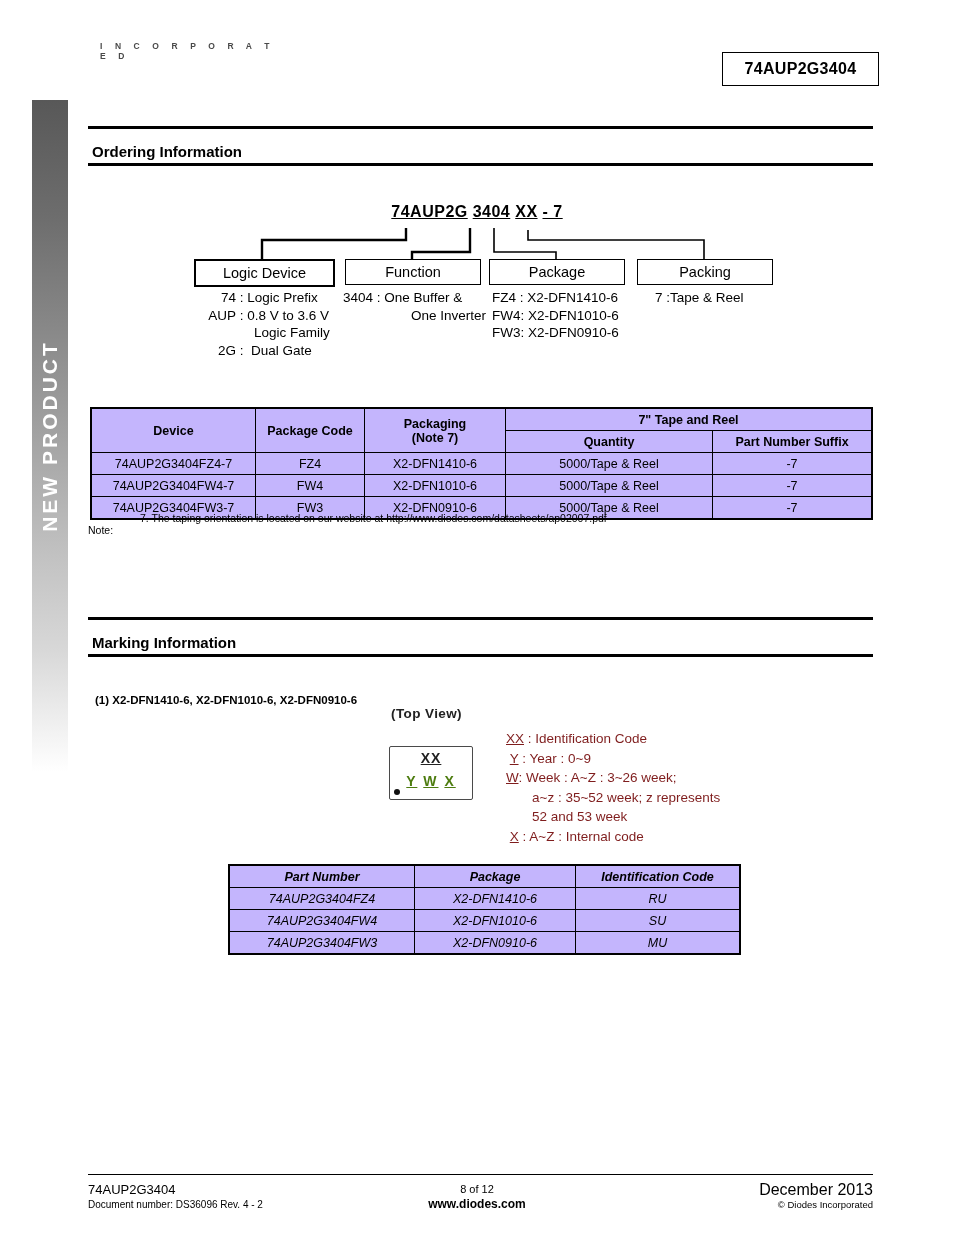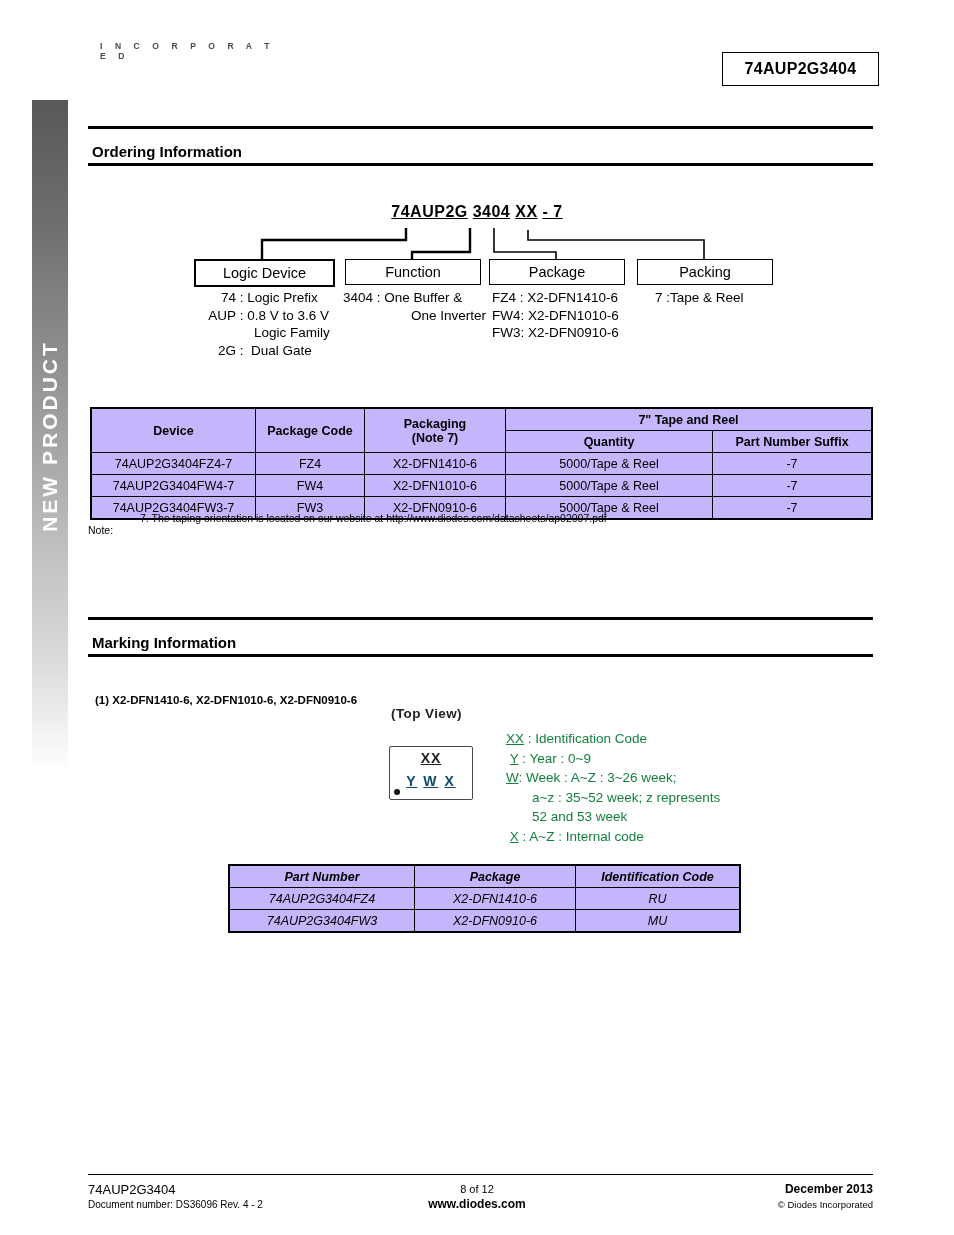--- a/index.html
+++ b/index.html
@@ -206,40 +206,40 @@
     text-decoration: underline;
     letter-spacing: 1px;
   }
   .chip .l2 {
     position: absolute;
     left: 0; right: 0;
     top: 26px;
     text-align: center;
     font-size: 14px;
     font-weight: bold;
-    color: #0c4a6e;
+    color: #4d7c0f;
     letter-spacing: 2px;
   }
   .chip .l2 span { text-decoration: underline; }
   .chip .dot {
     position: absolute;
     left: 4px;
     bottom: 4px;
     width: 6px;
     height: 6px;
     border-radius: 50%;
     background: #111;
   }
   .legend {
     position: absolute;
     left: 506px;
     top: 729px;
     font-size: 13.5px;
     line-height: 19.5px;
-    color: #15803d;
+    color: #7f1d1d;
   }
   .legend u { text-decoration: underline; }
   .legend .indent { padding-left: 26px; }
 
   
   .footer-rule {
     position: absolute;
     left: 88px;
     top: 1174px;
     width: 785px;
@@ -249,21 +249,21 @@
     position: absolute;
     font-size: 11px;
     line-height: 15px;
   }
   #foot-left { left: 88px; top: 1182px; }
   #foot-left .big { font-size: 13px; }
   #foot-left .small { font-size: 10px; }
   #foot-center { left: 0; top: 1182px; width: 954px; text-align: center; font-size: 11px; }
   #foot-center .site { font-weight: bold; font-size: 12px; }
   #foot-right { right: 81px; top: 1182px; text-align: right; }
-  #foot-right .big { font-size: 12px; font-weight: bold; }
+  #foot-right .big { font-size: 16px; }
   #foot-right .small { font-size: 9.5px; }
 </style>
 </head>
 <body>
 
 <div class="sidebar">
   <div class="sidebar-label">NEW PRODUCT</div>
 </div>
 
 <div class="logo">
@@ -411,20 +411,25 @@
       <th>Identification Code</th>
     </tr>
   </thead>
   <tbody>
     <tr>
       <td>74AUP2G3404FZ4</td>
       <td>X2-DFN1410-6</td>
       <td>RU</td>
     </tr>
     <tr>
+      <td>74AUP2G3404FW4</td>
+      <td>X2-DFN1010-6</td>
+      <td>SU</td>
+    </tr>
+    <tr>
       <td>74AUP2G3404FW3</td>
       <td>X2-DFN0910-6</td>
       <td>MU</td>
     </tr>
   </tbody>
 </table>
 
 <div class="footer-rule"></div>
 
 <div class="foot" id="foot-left">

